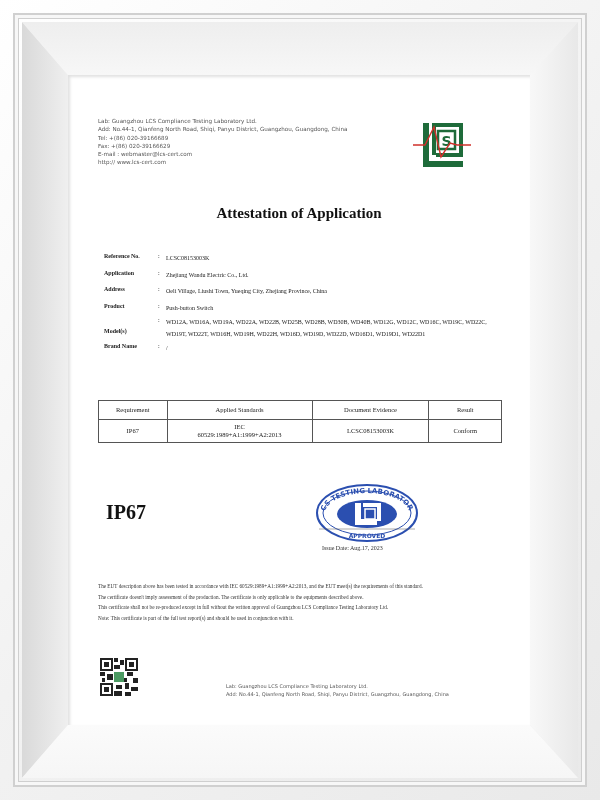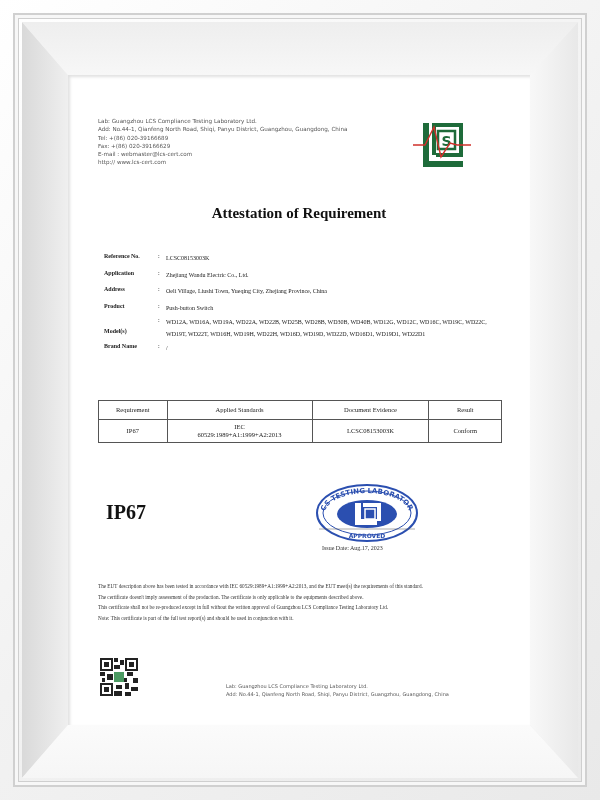--- a/index.html
+++ b/index.html
@@ -56,21 +56,21 @@
     <rect x="10" y="44" width="40" height="6" fill="#1e6b3a"></rect>
     <rect x="19" y="6" width="4" height="32" fill="#1e6b3a"></rect>
     <rect x="19" y="6" width="31" height="4" fill="#1e6b3a"></rect>
     <rect x="46" y="6" width="4" height="34" fill="#1e6b3a"></rect>
     <rect x="23" y="36" width="27" height="4" fill="#1e6b3a"></rect>
     <rect x="25" y="14" width="17" height="18" fill="#fff" stroke="#1e6b3a" stroke-width="2.5"></rect>
     <text x="33.5" y="28.5" text-anchor="middle" font-family="DejaVu Sans, sans-serif" font-weight="bold" font-size="14" fill="#1e6b3a">S</text>
     <polyline points="0,28 12,28 21,10 28,40 37,26 44,28 58,28" fill="none" stroke="#d0302a" stroke-width="1.4"></polyline>
   </svg>
 
-  <div class="title">Attestation of Requirement</div>
+  <div class="title">Attestation of Application</div>
 
   <div class="fields">
     <div class="row">
       <span class="lbl">Reference No.</span>
         <span class="colon">:</span>
       <span class="val">LCSC08153003K</span>
     </div>
     <div class="row" style="margin-top:5px">
       <span class="lbl">Application</span>
         <span class="colon">:</span>

